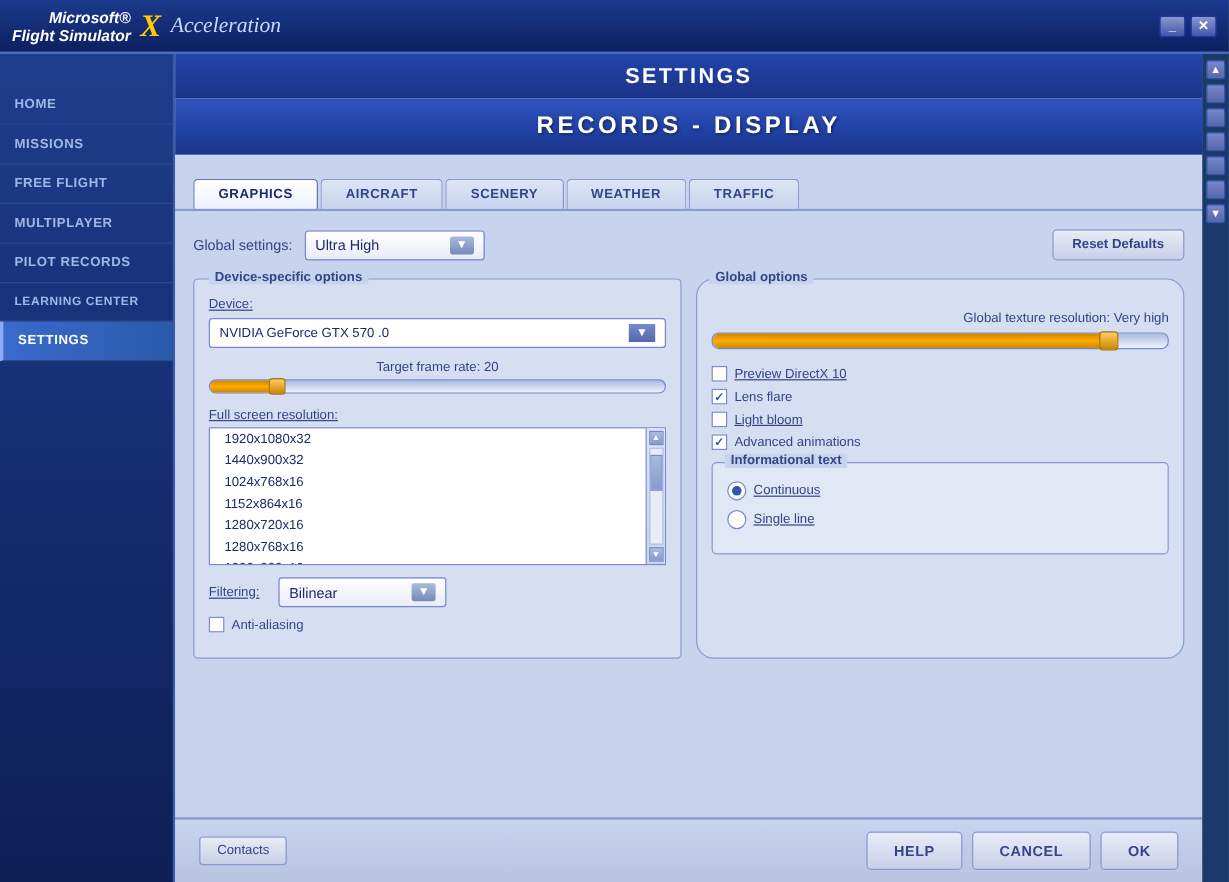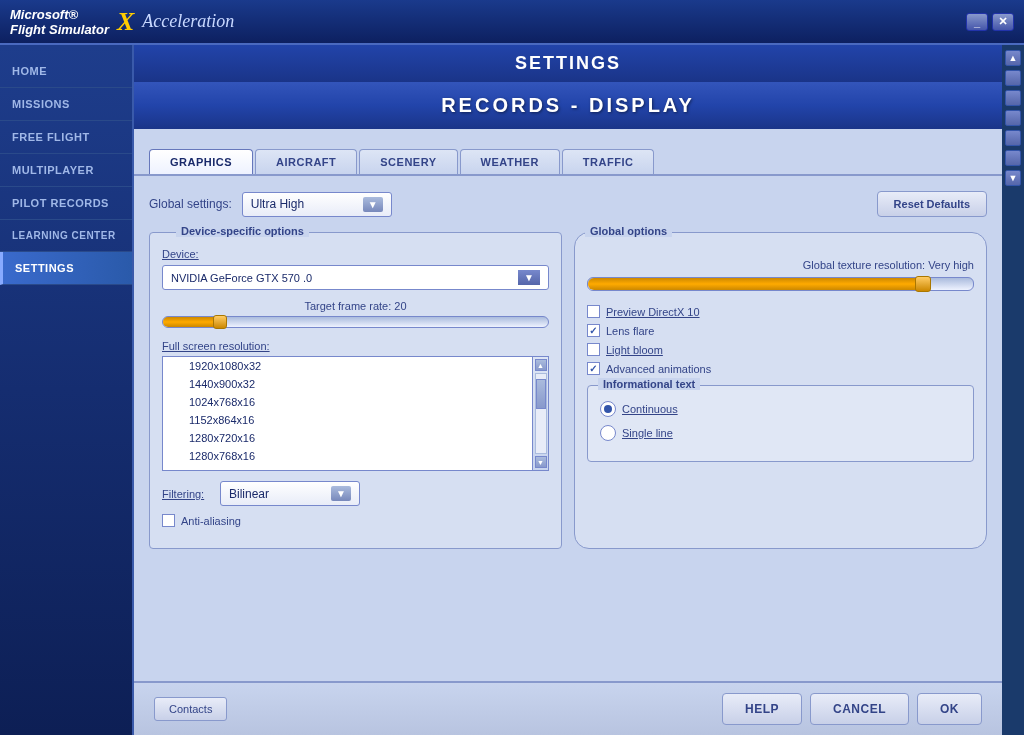--- a/index.html
+++ b/index.html
@@ -19,20 +19,21 @@
       display: flex;
       align-items: center;
       justify-content: space-between;
       padding: 0 10px;
       border-bottom: 2px solid #4a6ac0;
     }
     .title-bar-logo {
       display: flex;
       align-items: center;
       gap: 8px;
+      text-align: right;
     }
     .window-controls {
       display: flex;
       gap: 4px;
     }
     .win-btn {
       width: 22px;
       height: 18px;
       background: linear-gradient(180deg, #8899cc 0%, #4455aa 100%);
       border: 1px solid #2233aa;
@@ -47,26 +48,26 @@
     }
 
     
     .main-content {
       display: flex;
       height: calc(735px - 45px);
     }
 
     
     .sidebar {
-      width: 134px;
+      width: 146px;
       background: linear-gradient(180deg, #1e3d8c 0%, #152d70 50%, #0d1f55 100%);
       border-right: 2px solid #3a5aaa;
       display: flex;
       flex-direction: column;
-      padding-top: 10px;
+      padding-top: 26px;
     }
     .sidebar-item {
       padding: 10px 12px;
       color: #a0b8e8;
       font-size: 11px;
       font-weight: bold;
       letter-spacing: 0.5px;
       cursor: pointer;
       text-transform: uppercase;
       border-bottom: 1px solid #2a4a8a;
@@ -207,21 +208,21 @@
     .device-section {
       border: 1px solid #8899cc;
       border-radius: 4px;
       background: rgba(255,255,255,0.25);
       padding: 10px 12px 15px;
       position: relative;
     }
     .device-section-title {
       position: absolute;
       top: -8px;
-      left: 26px;
+      left: 12px;
       background: #c8d4ee;
       padding: 0 5px;
       font-size: 11px;
       color: #334488;
       font-weight: bold;
     }
     .device-label {
       color: #334488;
       font-size: 11px;
       text-decoration: underline;
@@ -294,21 +295,21 @@
       gap: 0;
       border: 1px solid #7788cc;
       background: white;
       height: 115px;
     }
     .resolution-list {
       flex: 1;
       overflow: hidden;
     }
     .resolution-item {
-      padding: 3px 26px;
+      padding: 3px 12px;
       font-size: 11px;
       color: #1a2a6a;
       cursor: pointer;
     }
     .list-scrollbar {
       width: 16px;
       background: linear-gradient(180deg, #dde5f5 0%, #c8d4ee 100%);
       border-left: 1px solid #7788cc;
       display: flex;
       flex-direction: column;

